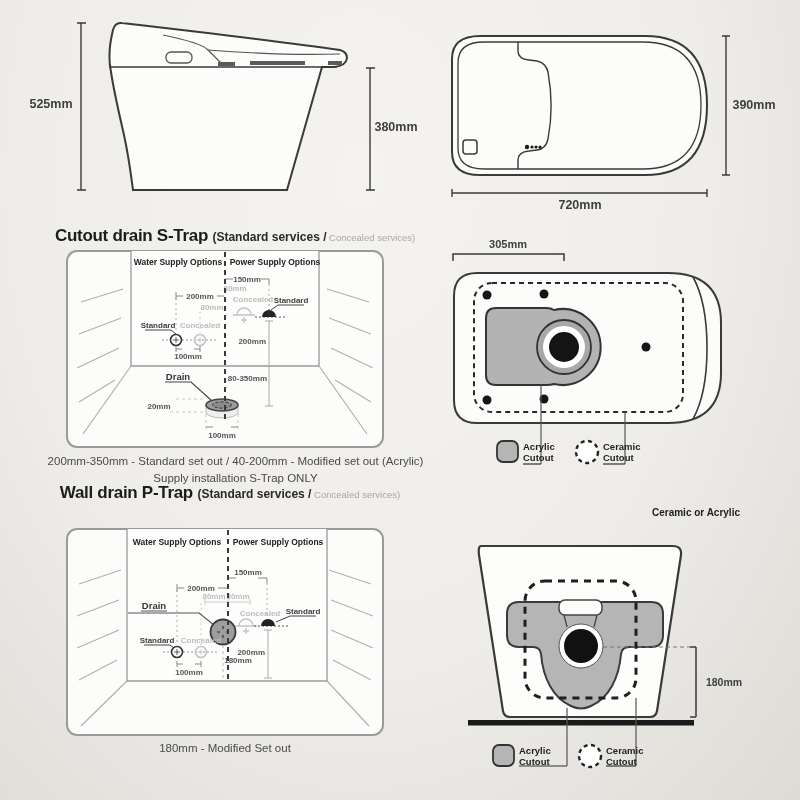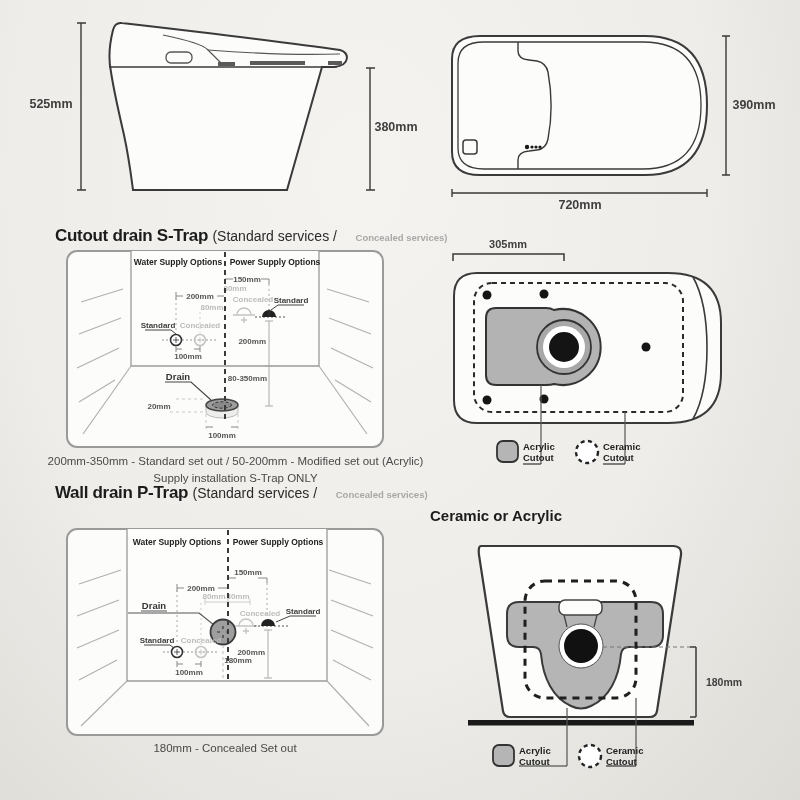--- a/index.html
+++ b/index.html
@@ -11,24 +11,24 @@
   svg text{font-family:"Liberation Sans",sans-serif;}
   .dimtxt{font-size:12.5px;font-weight:bold;fill:#3f3f3f;}
   .hdr{font-size:8.5px;font-weight:bold;fill:#222;}
   .lbl{font-size:8px;font-weight:bold;fill:#555;}
   .lbl-dark{font-size:8px;font-weight:bold;fill:#3d3d3d;}
   .lbl-gray{font-size:8px;font-weight:bold;fill:#bcbcbc;}
   .drainlbl{font-size:9.5px;font-weight:bold;fill:#333;}
   .legtxt{font-size:9.5px;font-weight:bold;fill:#222;}
   .sec-title{position:absolute;text-align:center;color:#1c1c1c;white-space:nowrap;}
   .sec-title .main{font-size:17px;font-weight:bold;letter-spacing:-0.3px;}
-  .sec-title .sub{font-size:14px;font-weight:normal;color:#2a2a2a;}
-  .sec-title .sub-gray{font-size:9.5px;font-weight:bold;color:#a8a8a8;padding-left:16px;}
+  .sec-title .sub{font-size:12px;font-weight:bold;color:#2a2a2a;}
+  .sec-title .sub-gray{font-size:9.5px;font-weight:normal;color:#a8a8a8;}
   .caption{position:absolute;text-align:center;color:#4a4a4a;font-size:11.5px;line-height:1.45;}
-  .front-title{position:absolute;text-align:left;color:#1c1c1c;font-size:15px;font-weight:bold;}
+  .front-title{position:absolute;text-align:right;color:#1c1c1c;font-size:10px;font-weight:bold;}
 </style>
 </head>
 <body>
 
 <div id="stage">
 
   <svg class="abs" style="left:0;top:8px" width="440" height="205" viewBox="0 0 440 205">
     <path d="M 133 182 L 287 182 L 322 59 L 334 59 Q 346 58 347 50 Q 347 44 340 42
              C 300 36 200 24 122 15 Q 115 14 113 22 C 109 38 108 50 111 64
              C 114 84 119 105 124 127 C 129 150 131 167 133 182 Z" fill="#fcfcfa" stroke="#3a3a3a" stroke-width="2"></path>
@@ -118,21 +118,21 @@
     <ellipse cx="158" cy="157" rx="16" ry="6" fill="#9c9c9c" stroke="#444" stroke-width="1.5"></ellipse>
     <ellipse cx="158" cy="157" rx="9.5" ry="3.2" fill="#8a8a8a" stroke="#333" stroke-width="1" stroke-dasharray="3 2"></ellipse>
     <path d="M 142 166 V 182 M 174 166 V 182" stroke="#c8c8c8" stroke-width="1" stroke-dasharray="3 3"></path>
     <path d="M 142 179 H 149 M 167 179 H 174" stroke="#888" stroke-width="1"></path>
     <text class="lbl" x="158" y="190" text-anchor="middle">100mm</text>
 
     <line x1="161" y1="4" x2="161" y2="175" stroke="#3a3a3a" stroke-width="2" stroke-dasharray="5 4"></line>
   </svg>
 
   <div class="caption" style="left:28px;top:453px;width:415px">
-    <div>200mm-350mm - Standard set out / 50-200mm - Modified set out (Acrylic)</div>
+    <div>200mm-350mm - Standard set out / 40-200mm - Modified set out (Acrylic)</div>
     <div>Supply installation S-Trap ONLY</div>
   </div>
 
   <svg class="abs" style="left:440px;top:233px" width="360" height="252" viewBox="0 0 360 252">
     <path d="M 13 28 V 21 H 124 V 28" fill="none" stroke="#3a3a3a" stroke-width="1.5"></path>
     <text class="dimtxt" x="68" y="15" text-anchor="middle" style="font-size:11px">305mm</text>
     <path d="M 37 40 H 228 Q 281 40 281 90 V 140 Q 281 190 228 190 H 37 Q 14 190 14 167 V 63 Q 14 40 37 40 Z" fill="#fcfcfb" stroke="#3a3a3a" stroke-width="2"></path>
     <path d="M 253 44 C 263 62 267 87 267 115 C 267 143 263 168 253 186" fill="none" stroke="#3a3a3a" stroke-width="1.6"></path>
     <rect x="34" y="50" width="209" height="129" rx="18" fill="none" stroke="#2a2a2a" stroke-width="2" stroke-dasharray="5 4"></rect>
     <g fill="#151515">
@@ -205,21 +205,21 @@
     <path d="M 197 100 A 7 7 0 0 1 211 100 Z" fill="#222"></path>
     <path d="M 204 104 V 152 M 200 104 H 208 M 200 152 H 208" stroke="#aaa" stroke-width="1"></path>
     <text class="lbl" x="201" y="129" text-anchor="end">200mm</text>
     <path d="M 159 119 V 152" stroke="#bbb" stroke-width="1" stroke-dasharray="3 3"></path>
     <text class="lbl" x="174" y="137" text-anchor="middle">180mm</text>
 
     <line x1="164" y1="4" x2="164" y2="155" stroke="#3a3a3a" stroke-width="2" stroke-dasharray="5 4"></line>
   </svg>
 
   <div class="caption" style="left:60px;top:740px;width:330px">
-    <div>180mm - Concealed Set out</div>
+    <div>180mm - Modified Set out</div>
   </div>
 
   <div class="front-title" style="left:430px;top:507px;width:310px">Ceramic or Acrylic</div>
 
   <svg class="abs" style="left:440px;top:528px" width="360" height="270" viewBox="0 0 360 270">
     <path d="M 41 18 H 233 Q 242 18 241 27 L 217 183 Q 216 189 210 189 H 70 Q 64 189 63 183 L 39 27 Q 38 18 41 18 Z" fill="#fdfdfc" stroke="#3a3a3a" stroke-width="2.2"></path>
     <rect x="28" y="192" width="226" height="5.5" fill="#1a1a1a"></rect>
     <path d="M 79 74 H 211 Q 223 74 223 86 V 107 Q 223 119 211 119 H 189 Q 182 119 181 126
              C 179 150 169 170 151 178 Q 141 183 131 178 C 113 170 103 150 101 126
              Q 100 119 93 119 H 79 Q 67 119 67 107 V 86 Q 67 74 79 74 Z" fill="#b5b5b5" stroke="#3a3a3a" stroke-width="2"></path>

